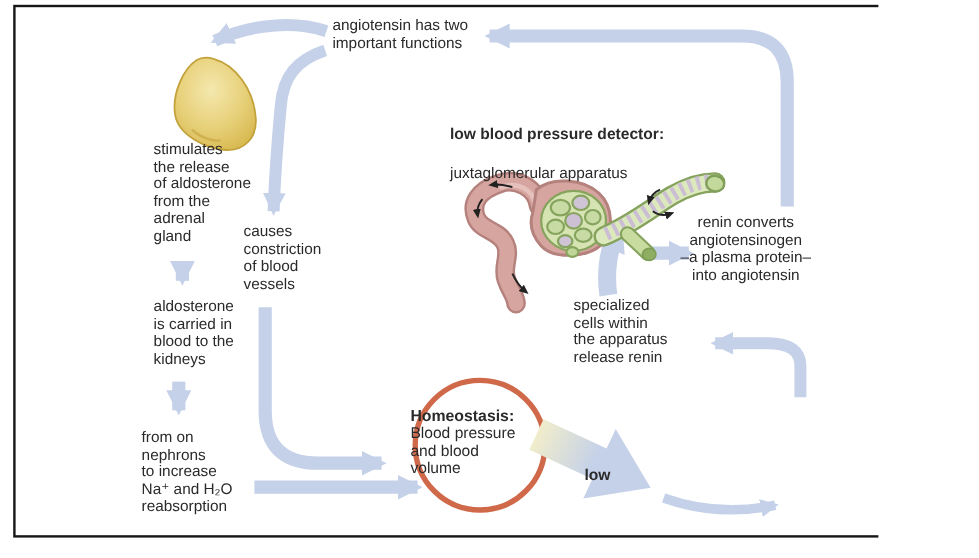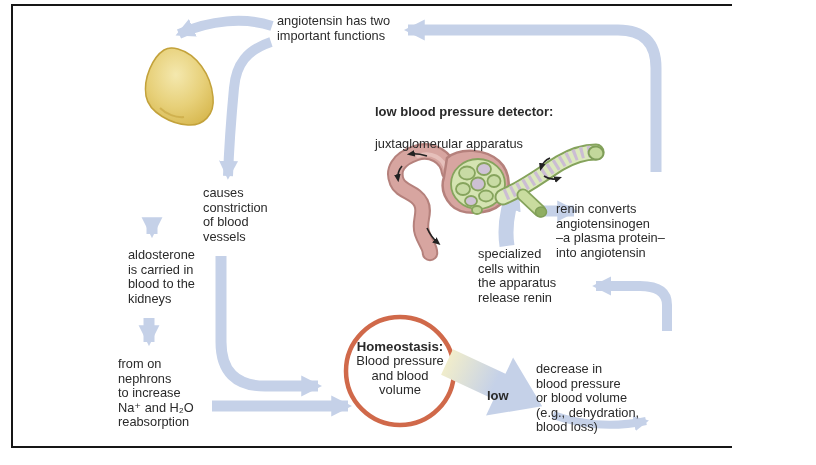--- a/index.html
+++ b/index.html
@@ -5,23 +5,23 @@
   html,body{margin:0;padding:0;background:#fff;}
   .stage{
     position:relative;width:732px;height:465px;background:#ffffff;overflow:hidden;
     font-family:"Liberation Sans","DejaVu Sans",sans-serif;color:#2a2a2a;
   }
   .frame{position:absolute;left:11px;top:4px;width:795px;height:444px;border:2px solid #161616;box-sizing:border-box;}
   svg.layer{position:absolute;left:0;top:0;}
   .lbl{
     position:absolute;font-size:12.8px;line-height:14.5px;white-space:pre-line;color:#2a2a2a;
   }
-  .lbl.right{text-align:left;margin-top:24px;}
+  .lbl.right{text-align:center;}
   .lbl.bold{font-weight:bold;font-size:13px;}
-  .homeo{position:absolute;left:342px;top:339px;width:116px;text-align:center;}
+  .homeo{position:absolute;left:342px;top:339px;width:116px;text-align:left;}
   .homeo .t{font-weight:bold;font-size:13.2px;line-height:15px;}
   .homeo .b{font-size:13px;line-height:14.5px;white-space:pre-line;}
   .lowlbl{position:absolute;left:487px;top:388px;font-weight:bold;font-size:13px;}
 </style>
 </head>
 <body>
 
 <div class="stage">
   <div class="frame"></div>
 
@@ -121,20 +121,26 @@
         <path d="M402,166 Q397,172 398,179" marker-end="url(#mk)"></path>
         <path d="M427,228 Q431,237 438,243" marker-end="url(#mk)"></path>
         <path d="M550,158 Q543,161 541,168" marker-end="url(#mk)"></path>
         <path d="M544,176 Q551,181 559,178" marker-end="url(#mk)"></path>
       </g>
     </g>
   </svg>
 
   <div class="lbl" style="left:277px;top:14px;">angiotensin has two
 important functions</div>
+  <div class="lbl" style="left:128px;top:117px;">stimulates
+the release
+of aldosterone
+from the
+adrenal
+gland</div>
   <div class="lbl" style="left:128px;top:248px;">aldosterone
 is carried in
 blood to the
 kidneys</div>
   <div class="lbl" style="left:118px;top:357px;">from on
 nephrons
 to increase
 Na⁺ and H₂O
 reabsorption</div>
   <div class="lbl" style="left:203px;top:186px;">causes
@@ -144,25 +150,20 @@
   <div class="lbl bold" style="left:375px;top:105px;text-align:center;">low blood pressure detector:</div>
   <div class="lbl" style="left:375px;top:137px;">juxtaglomerular apparatus</div>
   <div class="lbl" style="left:478px;top:247px;">specialized
 cells within
 the apparatus
 release renin</div>
   <div class="lbl right" style="left:556px;top:178px;width:131px;">renin converts
 angiotensinogen
 –a plasma protein–
 into angiotensin</div>
-  <div class="lbl right" style="left:536px;top:338px;width:141px;">decrease in
-blood pressure
-or blood volume
-(e.g., dehydration,
-blood loss)</div>
 
   <div class="homeo">
     <div class="t">Homeostasis:</div>
     <div class="b">Blood pressure
 and blood
 volume</div>
   </div>
 
   <div class="lowlbl">low</div>
 </div>

